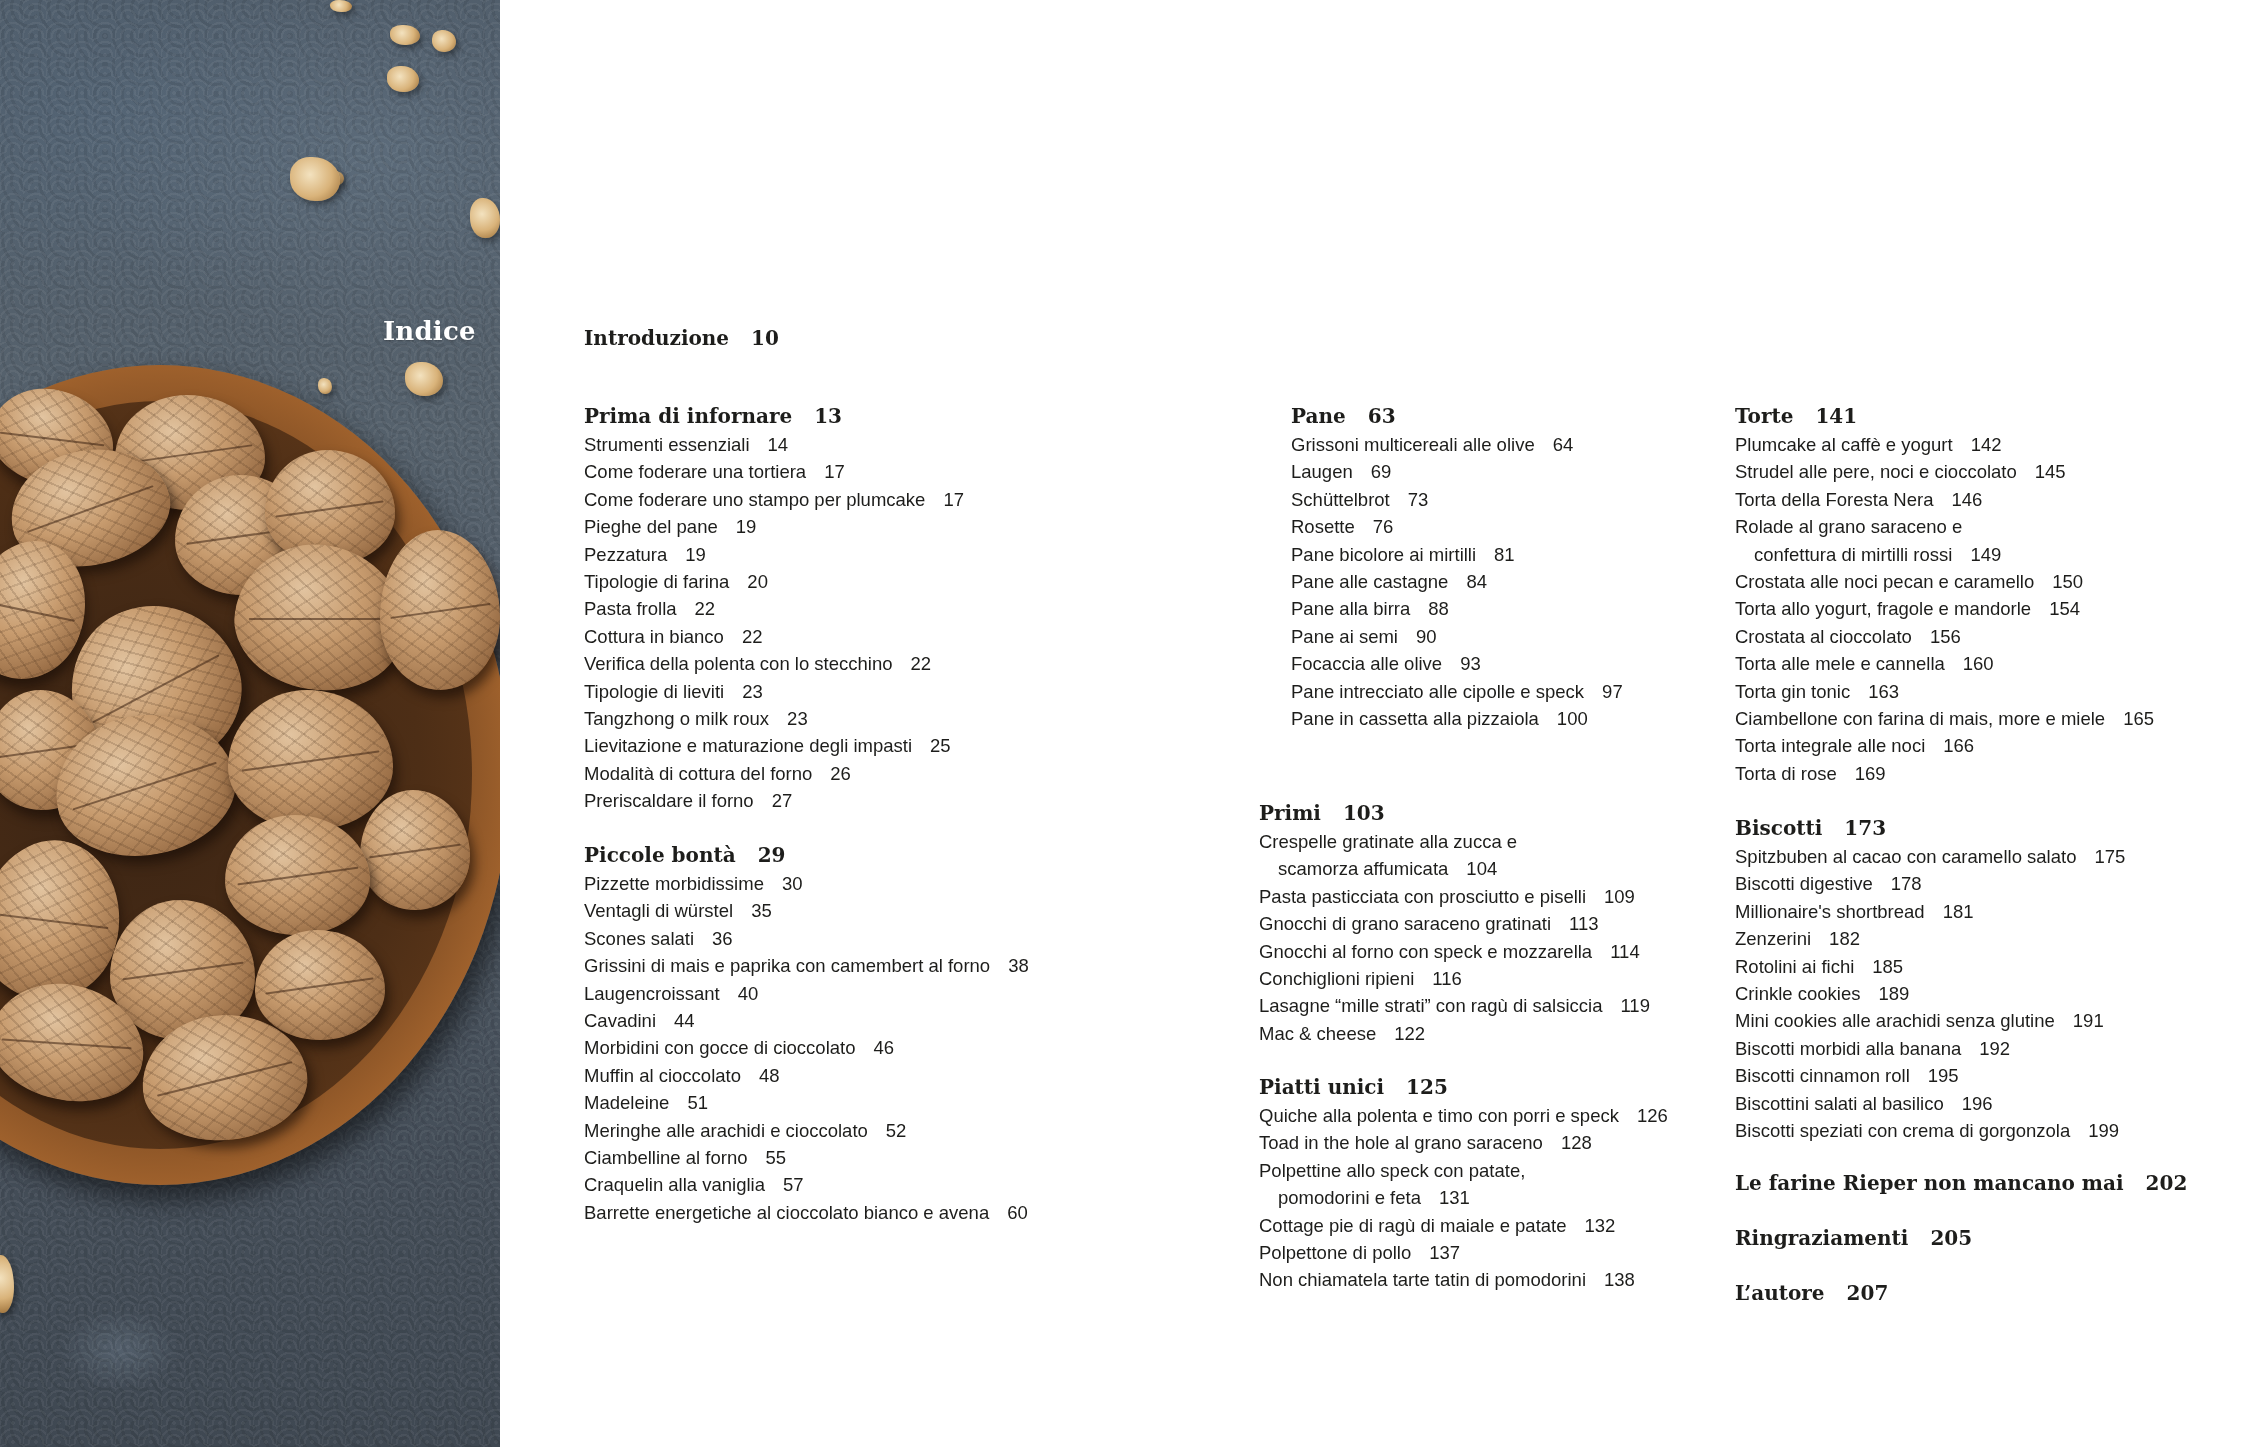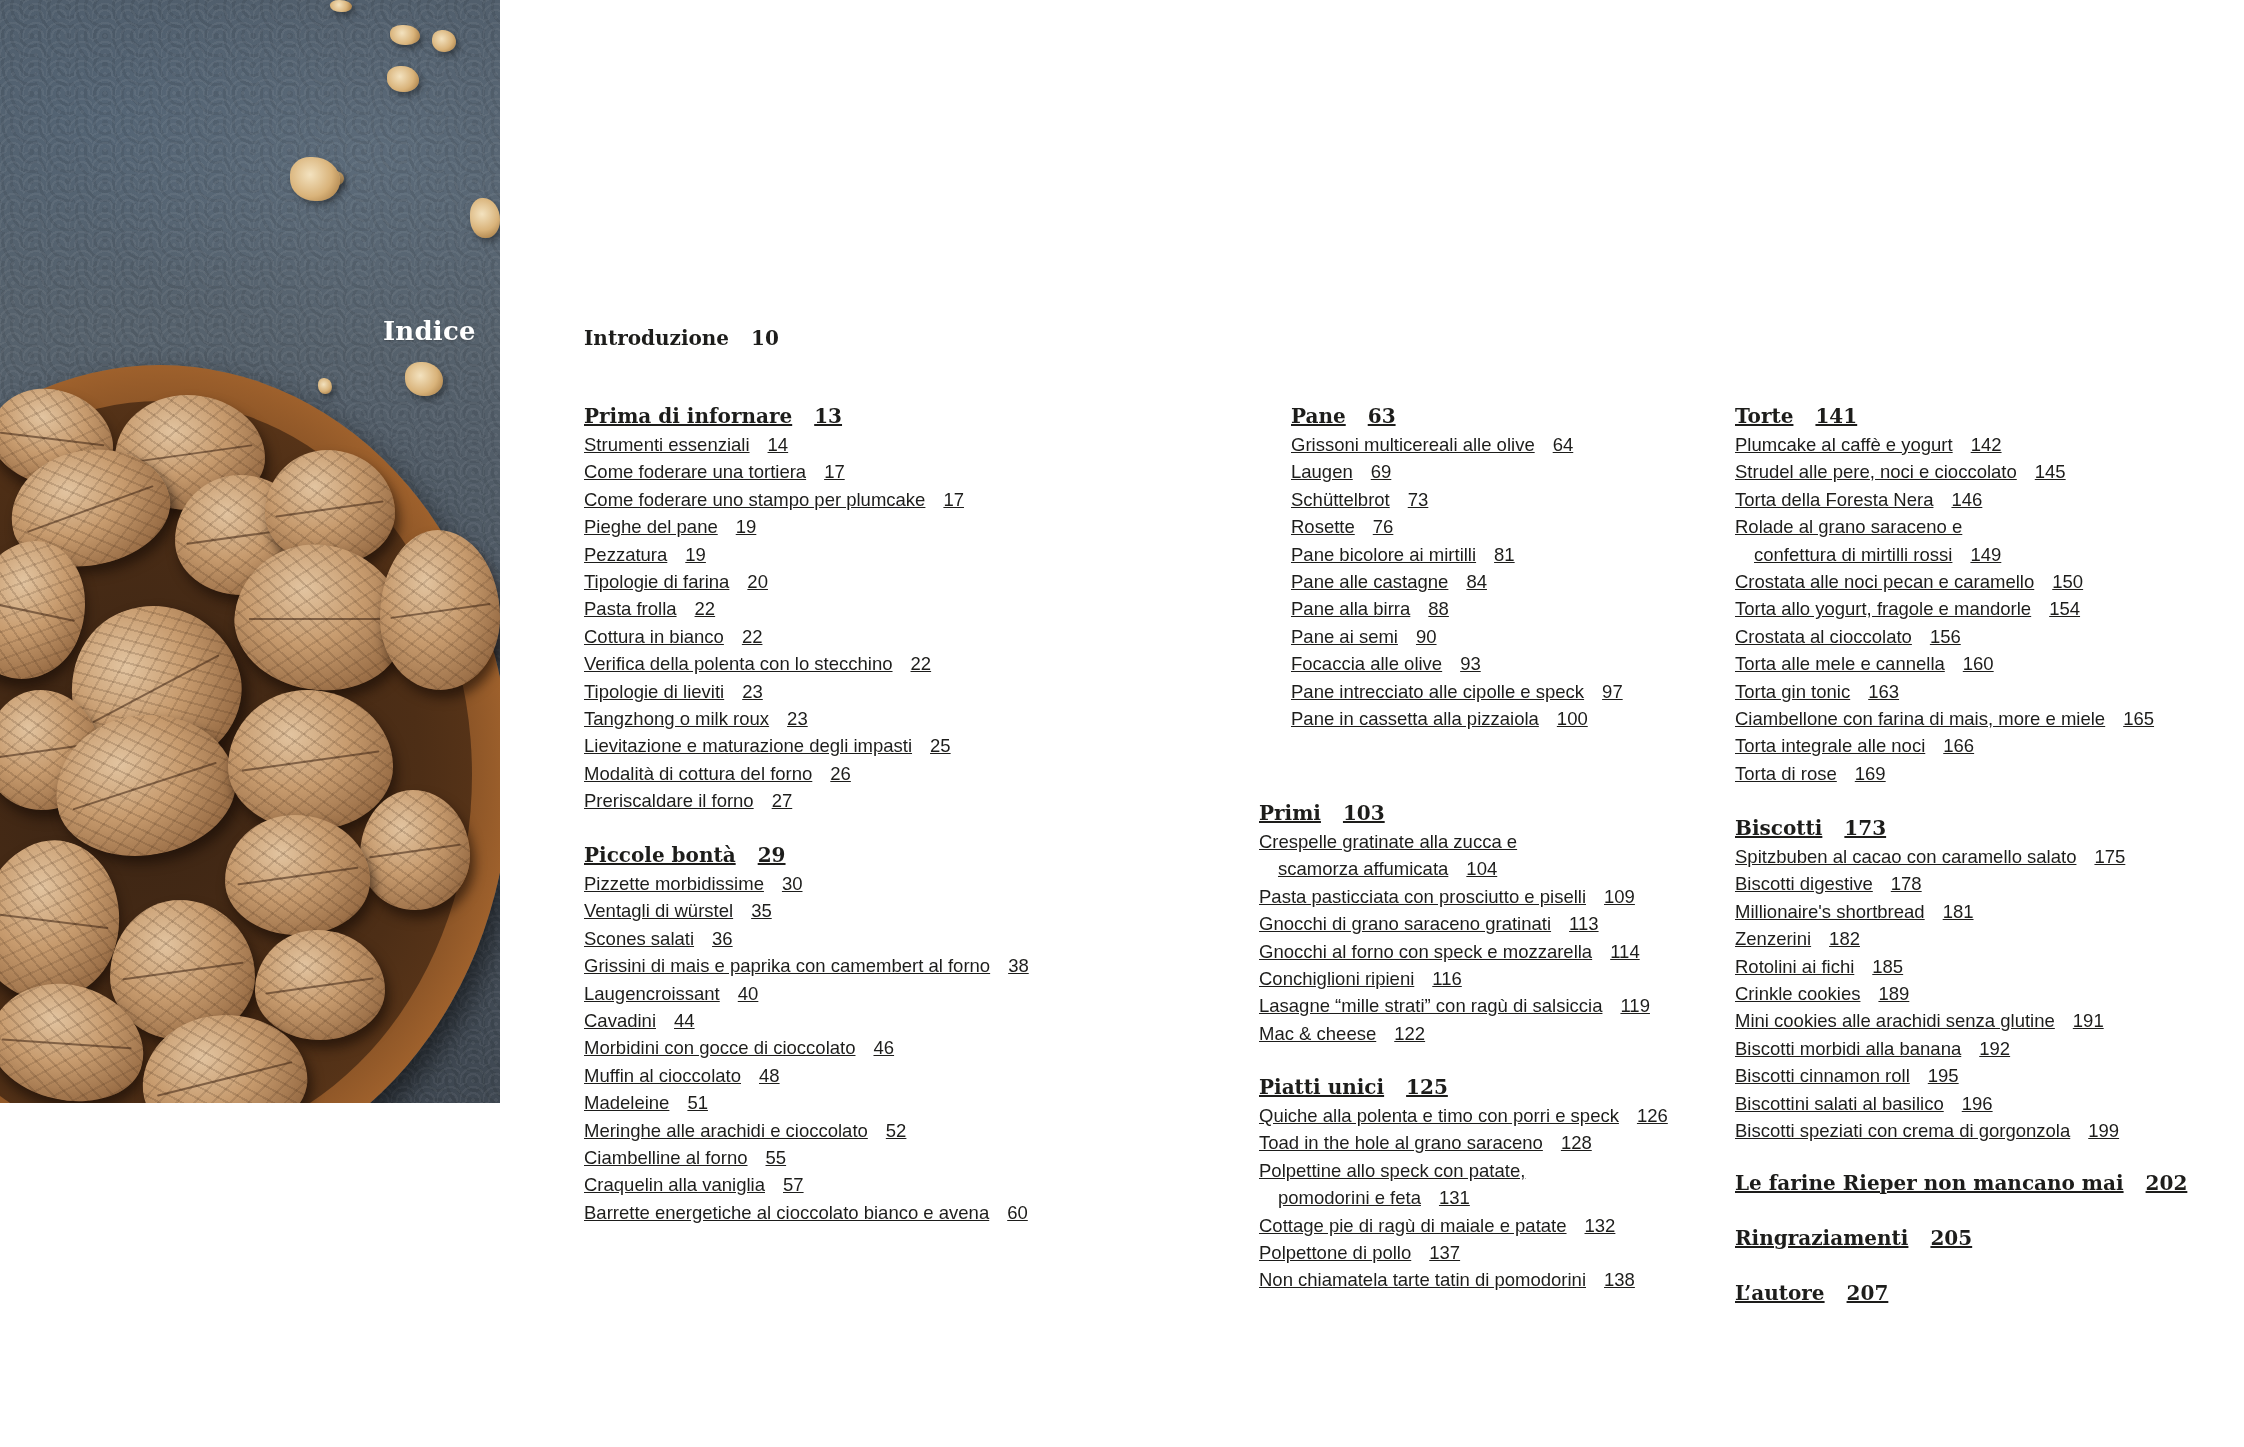--- a/index.html
+++ b/index.html
@@ -3,21 +3,21 @@
 <meta charset="utf-8">
 <style>
   html, body { margin: 0; padding: 0; }
   body {
     width: 2244px; height: 1447px; position: relative; overflow: hidden;
     background: #ffffff; color: #1d1d1b;
     font-family: "Liberation Sans", sans-serif;
   }
   
   .photo {
-    position: absolute; left: 0; top: 0; width: 500px; height: 1103px; overflow: hidden;
+    position: absolute; left: 0; top: 0; width: 500px; height: 1447px; overflow: hidden;
     background:
       radial-gradient(ellipse 60px 40px at 120px 1350px, rgba(140,160,180,0.25), transparent),
       radial-gradient(ellipse 300px 200px at 380px 150px, rgba(110,130,150,0.35), transparent),
       radial-gradient(ellipse 260px 200px at 100px 120px, rgba(90,115,140,0.30), transparent),
       linear-gradient(180deg, #4f5c69 0%, #56626d 30%, #4b5560 60%, #3f4852 100%);
   }
   .photo .noise {
     position: absolute; inset: 0;
     background-image:
       repeating-radial-gradient(circle at 13px 17px, rgba(255,255,255,0.05) 0 2px, transparent 2px 6px),
@@ -62,21 +62,21 @@
     font-family: "DejaVu Serif", serif; font-weight: bold; font-size: 20px; color: #1d1d1b;
     height: 30px; line-height: 30px;
   }
   .item {
     font-family: "Liberation Sans", sans-serif; font-size: 18.5px; color: #1d1d1b;
     height: 27.4px; line-height: 27.4px;
   }
   .item.cont { padding-left: 19px; }
   .pg { margin-left: 18px; }
   .head .pg { margin-left: 22px; }
-  .section { position: absolute; text-decoration: underline; }
+  .section { position: absolute; }
 </style>
 </head>
 <body>
 
 <div class="photo">
   <div class="noise"></div>
 
   <div class="crumb" style="left:330px;top:0px;width:22px;height:12px;"></div>
   <div class="crumb" style="left:390px;top:25px;width:30px;height:20px;"></div>
   <div class="crumb" style="left:432px;top:30px;width:24px;height:22px;"></div>

